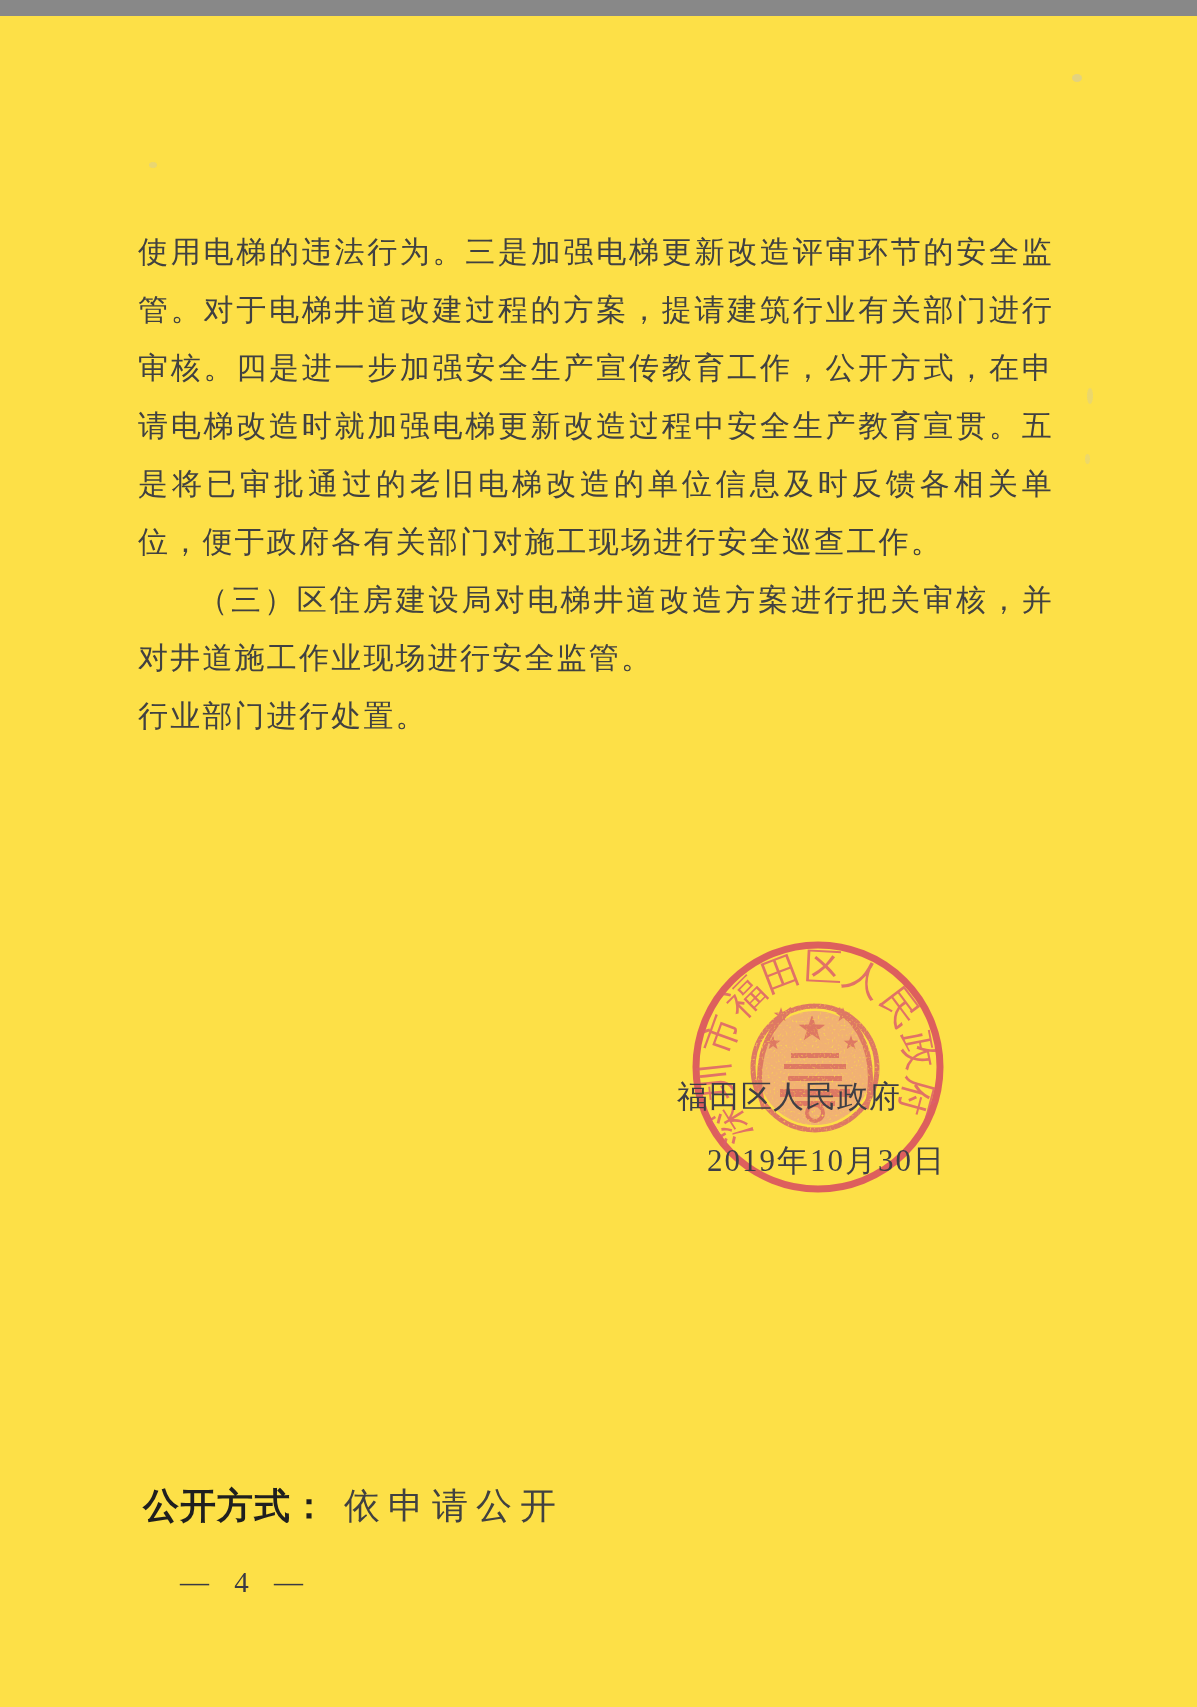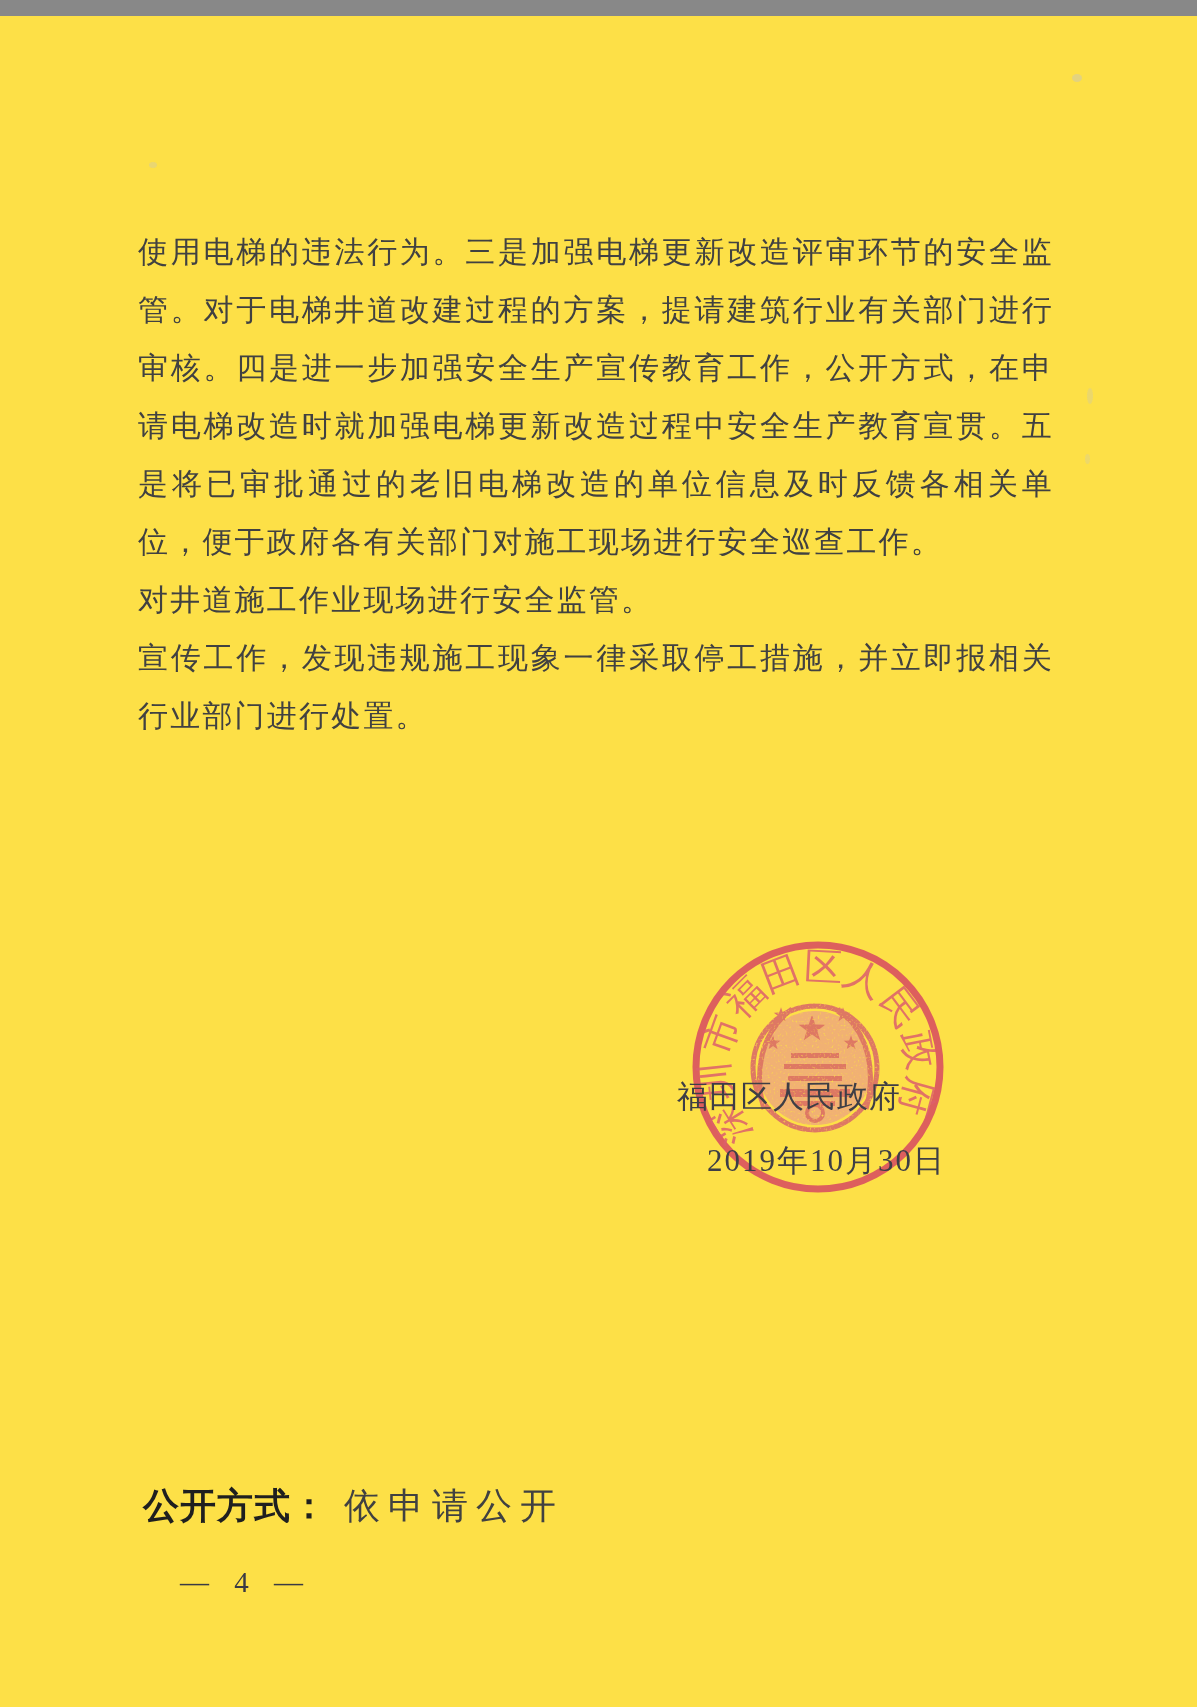--- a/index.html
+++ b/index.html
@@ -93,22 +93,22 @@
   <div class="artifact a3"></div>
   <div class="artifact a4"></div>
 
   <div class="textblock">
     <div class="bline j">使用电梯的违法行为。三是加强电梯更新改造评审环节的安全监</div>
     <div class="bline j">管。对于电梯井道改建过程的方案，提请建筑行业有关部门进行</div>
     <div class="bline j">审核。四是进一步加强安全生产宣传教育工作，公开方式，在申</div>
     <div class="bline j">请电梯改造时就加强电梯更新改造过程中安全生产教育宣贯。五</div>
     <div class="bline j">是将已审批通过的老旧电梯改造的单位信息及时反馈各相关单</div>
     <div class="bline">位，便于政府各有关部门对施工现场进行安全巡查工作。</div>
+    <div class="bline j ind">（三）区住房建设局对电梯井道改造方案进行把关审核，并</div>
     <div class="bline">对井道施工作业现场进行安全监管。</div>
-    <div class="bline j">宣传工作，发现违规施工现象一律采取停工措施，并立即报相关</div>
     <div class="bline">行业部门进行处置。</div>
   </div>
 
   <svg class="stamp" viewBox="0 0 262 262" aria-hidden="true">
     <defs>
       <filter id="mottle" x="-10%" y="-10%" width="120%" height="120%">
         <feTurbulence type="fractalNoise" baseFrequency="0.5" numOctaves="3" seed="7" result="n"></feTurbulence>
         <feColorMatrix in="n" type="matrix" values="0 0 0 0 0  0 0 0 0 0  0 0 0 0 0  1.2 1.2 1.2 0 -0.7" result="a"></feColorMatrix>
         <feComposite in="SourceGraphic" in2="a" operator="in"></feComposite>
       </filter>

